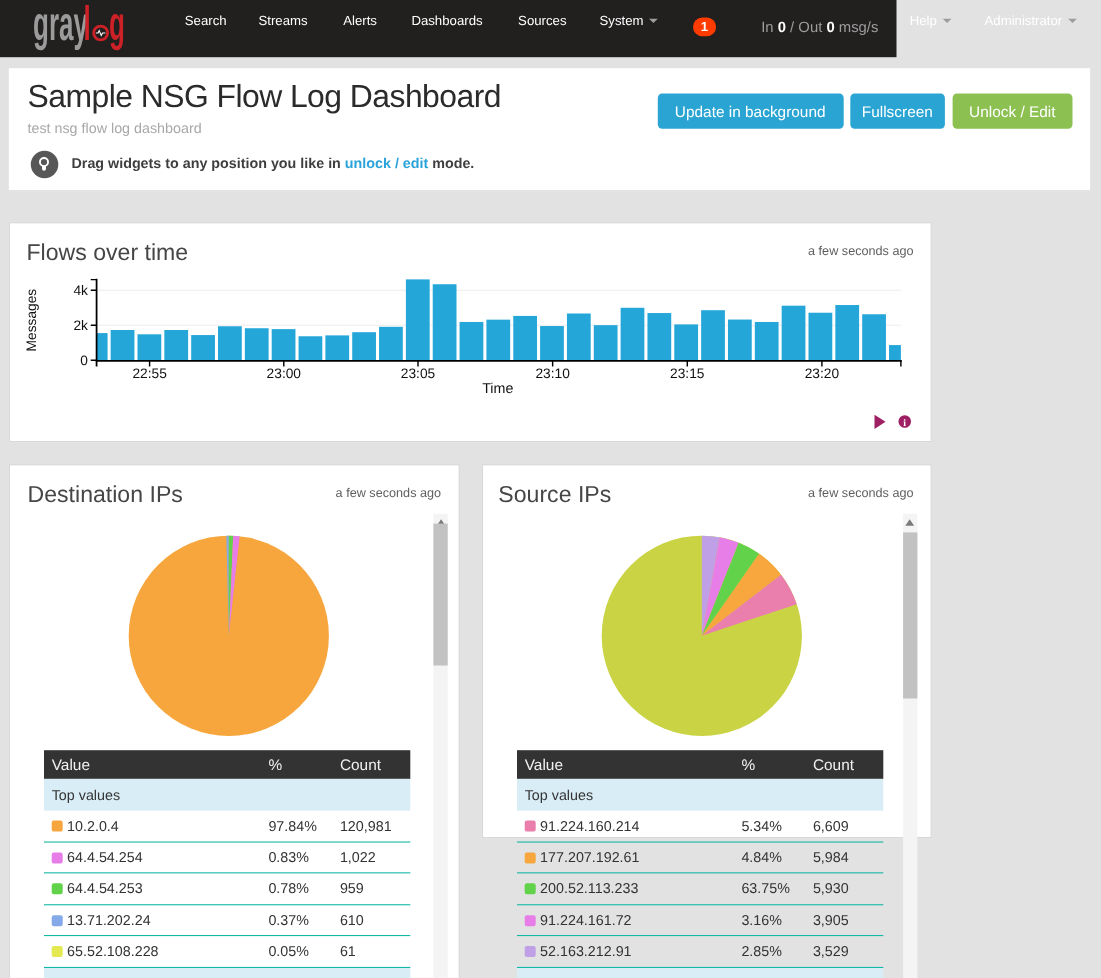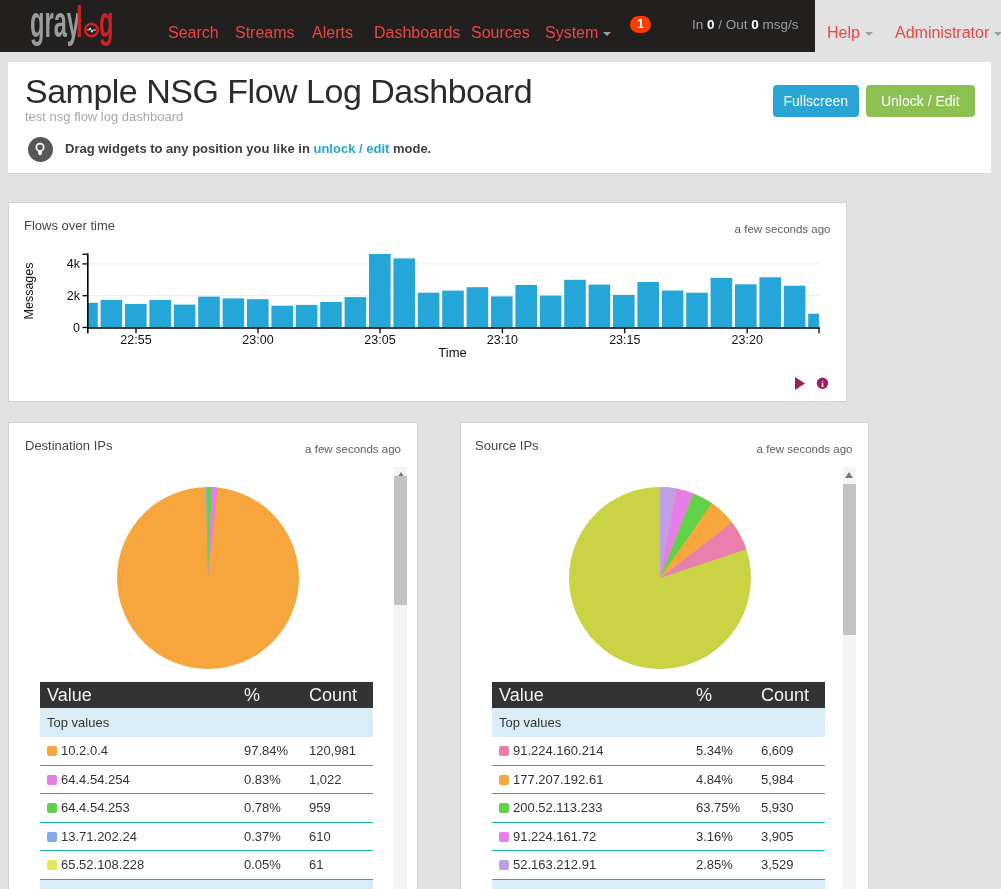--- a/index.html
+++ b/index.html
@@ -1,37 +1,37 @@
 <!DOCTYPE html>
 <html><head><meta charset="utf-8"><title>Sample NSG Flow Log Dashboard</title>
 <style>
 *{margin:0;padding:0;box-sizing:border-box}
 body{width:1001px;height:889px;overflow:hidden;background:#e2e2e2;font-family:"Liberation Sans",sans-serif;position:relative}
 .nav{position:absolute;left:0;top:0;width:815px;height:52px;background:#221f1f}
-.nav span.item{position:absolute;top:24px;font-size:16px;color:#ef4444;white-space:nowrap}
+.nav span.item{position:absolute;top:12px;font-size:12px;color:#ffffff;white-space:nowrap}
 .caret{display:inline-block;width:0;height:0;border-left:4px solid transparent;border-right:4px solid transparent;border-top:4px solid #9d9d9d;margin-left:5px;vertical-align:2px}
 .logo span{position:absolute;top:0;height:52px;line-height:44px;font-size:44px;font-weight:bold;transform:scaleX(0.537);transform-origin:0 0;white-space:pre}
 .logo .g1{left:29.5px;color:#9b9b9b}.logo .g2{left:75.5px;color:#cc2127}.logo .g3{left:98.5px;color:#cc2127}
 .lpulse{position:absolute;left:82.5px;top:21.5px;width:18px;height:18px}
 .badge{position:absolute;left:630px;top:16px;width:21px;height:17px;background:#ff3b00;border-radius:9px;color:#fff;font-size:12px;font-weight:bold;text-align:center;line-height:17px}
 .io{position:absolute;left:692px;top:16.5px;font-size:13.5px;color:#9d9d9d}
 .io b{color:#fff}
 .band{position:absolute;left:8px;top:62px;width:983px;height:112px;background:#fff;border-bottom:1px solid #d8d8d8}
-.band h1{position:absolute;left:17px;top:10px;font-size:34px;letter-spacing:-0.5px;font-weight:normal;color:#2b2b2b}
+.band h1{position:absolute;left:17px;top:10px;font-size:29px;letter-spacing:-0.5px;font-weight:normal;color:#2b2b2b}
 .band .sub{position:absolute;left:17px;top:47px;font-size:13px;color:#a8a8a8}
 .bulb{position:absolute;left:20px;top:75px;width:25px;height:25px;border-radius:50%;background:#575757}
 .hint{position:absolute;left:57px;top:79px;font-size:13px;font-weight:bold;color:#3e3e3e}
 .hint a{color:#29a3d9;text-decoration:none}
 .btn{position:absolute;top:23px;height:32px;border:none;border-radius:4px;color:#fff;font-size:14px;font-family:"Liberation Sans",sans-serif}
 .btn.blue{background:#2aa5d3}.btn.green{background:#8cc152}
 .card{position:absolute;background:#fff;border:1px solid #d4d4d4}
-.wtitle{position:absolute;left:15px;top:15px;font-size:13px;color:#464646}
+.wtitle{position:absolute;left:15px;top:15px;font-size:21px;color:#464646}
 .ago{position:absolute;right:15.5px;top:20px;font-size:11.5px;color:#5f5f5f}
 .qtable{position:absolute;left:31px;top:259px;width:333px;font-size:13px;color:#333}
-.thead{background:#333;color:#f1f1f1;height:26px;line-height:26px;font-size:18px;position:relative}
+.thead{background:#333;color:#f1f1f1;height:26px;line-height:26px;font-size:14px;position:relative}
 .thead .c1{padding-left:7px}
 .c2{position:absolute;left:204px}
 .c3{position:absolute;left:269px}
 .tinfo{background:#d9edf7;height:29px;line-height:29px;padding-left:7px}
 .trow{height:28.6px;line-height:28.6px;position:relative;border-bottom:1px solid #14b8a6}
 .chip{position:absolute;left:7px;top:9px;width:10px;height:10px;border-radius:2px}
 .c1v{padding-left:21px}
 .tclip{height:14px}
 .sbar{position:absolute;top:44px;width:13px;height:423px;background:#f4f4f4}
 .sarrow{width:0;height:0;border-left:4px solid transparent;border-right:4px solid transparent;border-bottom:6px solid #7a7a7a;margin:5px auto 0}
@@ -60,20 +60,21 @@
   <span class="item" style="left:895px">Administrator<span class="caret"></span></span>
 </div>
 <div class="band">
   <h1>Sample NSG Flow Log Dashboard</h1>
   <div class="sub">test nsg flow log dashboard</div>
   <div class="bulb"><svg width="25" height="25">
         <circle cx="12" cy="10.3" r="3.7" fill="none" stroke="#fff" stroke-width="1.7"></circle>
         <path d="M10.2,13.4 h3.6 v3 a1.8,1.8 0 0 1 -3.6 0 Z" fill="#fff"></path>
       </svg></div>
   <div class="hint">Drag widgets to any position you like in <a href="#">unlock / edit</a> mode.</div>
+  <button class="btn blue" style="left:589.5px;width:169px">Update in background</button>
   <button class="btn blue" style="left:764.5px;width:86.5px">Fullscreen</button>
   <button class="btn green" style="left:858px;width:108.5px">Unlock / Edit</button>
 </div>
 <div class="card" style="left:8px;top:202px;width:839px;height:200px">
   <div class="wtitle">Flows over time</div>
   <div class="ago">a few seconds ago</div>
   <svg width="839" height="200" style="position:absolute;left:0;top:0" font-family="Liberation Sans, sans-serif">
 <line x1="79.3" y1="60.9" x2="810" y2="60.9" stroke="#ececec" stroke-width="1"></line>
 <line x1="79.3" y1="92.7" x2="810" y2="92.7" stroke="#ececec" stroke-width="1"></line>
 <rect x="78.50" y="99.80" width="10.30" height="24.70" fill="#25a6d9"></rect>
@@ -154,21 +155,21 @@
       <div class="trow"><span class="chip" style="background:#63d24b"></span><span class="c1v">64.4.54.253</span><span class="c2">0.78%</span><span class="c3">959</span></div>
       <div class="trow"><span class="chip" style="background:#84a9e8"></span><span class="c1v">13.71.202.24</span><span class="c2">0.37%</span><span class="c3">610</span></div>
       <div class="trow"><span class="chip" style="background:#e4e952"></span><span class="c1v">65.52.108.228</span><span class="c2">0.05%</span><span class="c3">61</span></div>
       <div class="tinfo tclip"></div>
     </div>
   <div class="sbar" style="left:385px">
       <div class="sarrow"></div>
       <div class="sthumb" style="top:9px;height:129px"></div>
     </div>
 </div>
-<div class="card" style="left:460px;top:422px;width:409px;height:468px">
+<div class="card" style="left:438px;top:422px;width:409px;height:340px">
   <div class="wtitle" style="left:14px">Source IPs</div>
   <div class="ago">a few seconds ago</div>
   <svg width="184" height="184" style="position:absolute;left:106.5px;top:62.5px">
 <circle cx="92" cy="92" r="91" fill="#c9d343"></circle>
       <path d="M92,92 L92.00,1.00 A91,91 0 0 1 108.21,2.46 Z" fill="#bfa0e6"></path>
       <path d="M92,92 L108.21,2.46 A91,91 0 0 1 125.56,7.41 Z" fill="#e77de7"></path>
       <path d="M92,92 L125.56,7.41 A91,91 0 0 1 144.09,17.38 Z" fill="#63d24b"></path>
       <path d="M92,92 L144.09,17.38 A91,91 0 0 1 164.04,36.40 Z" fill="#f7a73e"></path>
       <path d="M92,92 L164.04,36.40 A91,91 0 0 1 178.33,63.23 Z" fill="#ea7fae"></path>
 

